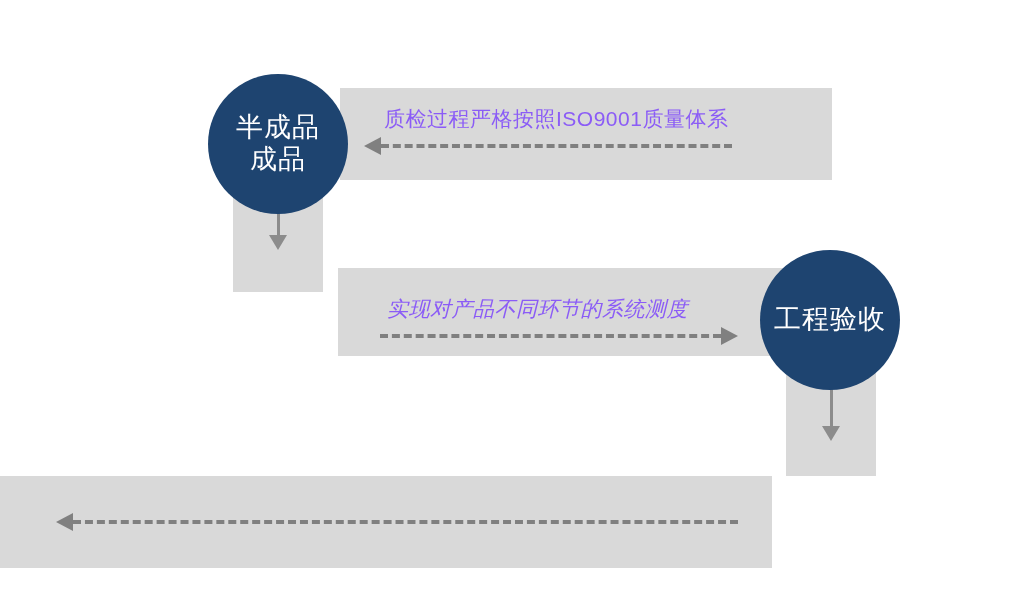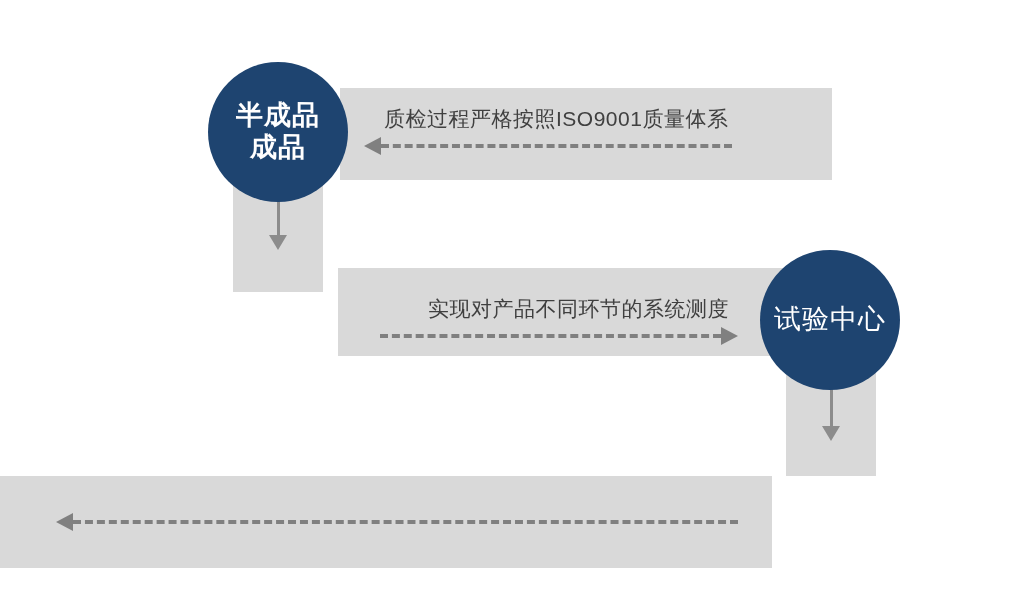--- a/index.html
+++ b/index.html
@@ -93,36 +93,36 @@
     flex-direction: column;
     align-items: center;
     justify-content: center;
     text-align: center;
     line-height: 1.18;
     font-size: 27px;
     letter-spacing: 1px;
   }
   .node span { display: block; white-space: nowrap; }
 
-  .node-semi     { left: 208px; top: 62px;  width: 140px; height: 140px; font-weight: bold; }
+  .node-semi     { left: 208px; top: 74px;  width: 140px; height: 140px; }
   .node-raw      { left: 760px; top: 62px;  width: 140px; height: 140px; }
   .node-lab      { left: 208px; top: 250px; width: 140px; height: 140px; }
   .node-factory  { left: 760px; top: 250px; width: 140px; height: 140px; }
   .node-accept   { left: 760px; top: 440px; width: 140px; height: 140px; }
 
   
   .band-label {
     position: absolute;
-    color: #404040;
+    color: #8b5cf6;
     font-size: 21px;
     white-space: nowrap;
     letter-spacing: 0.5px;
   }
   .label-top { left: 384px; top: 105px; }
-  .label-mid { left: 428px; top: 295px; }
+  .label-mid { left: 387px; top: 295px; font-style: italic; }
 </style>
 </head>
 <body>
 
 <div id="canvas">
 
   <div class="band band-top"></div>
   <div class="band band-mid"></div>
   <div class="band band-bottom"></div>
   <div class="vband vband-left"></div>
@@ -158,17 +158,17 @@
   <div class="band-label label-mid">实现对产品不同环节的系统测度</div>
 
   <div class="node node-semi">
     <span>半成品</span>
     <span>成品</span>
   </div>
 
 
 
   <div class="node node-factory">
-    <span>试验中心</span>
+    <span>工程验收</span>
   </div>
 
 
 </div>
 
 </body></html>

